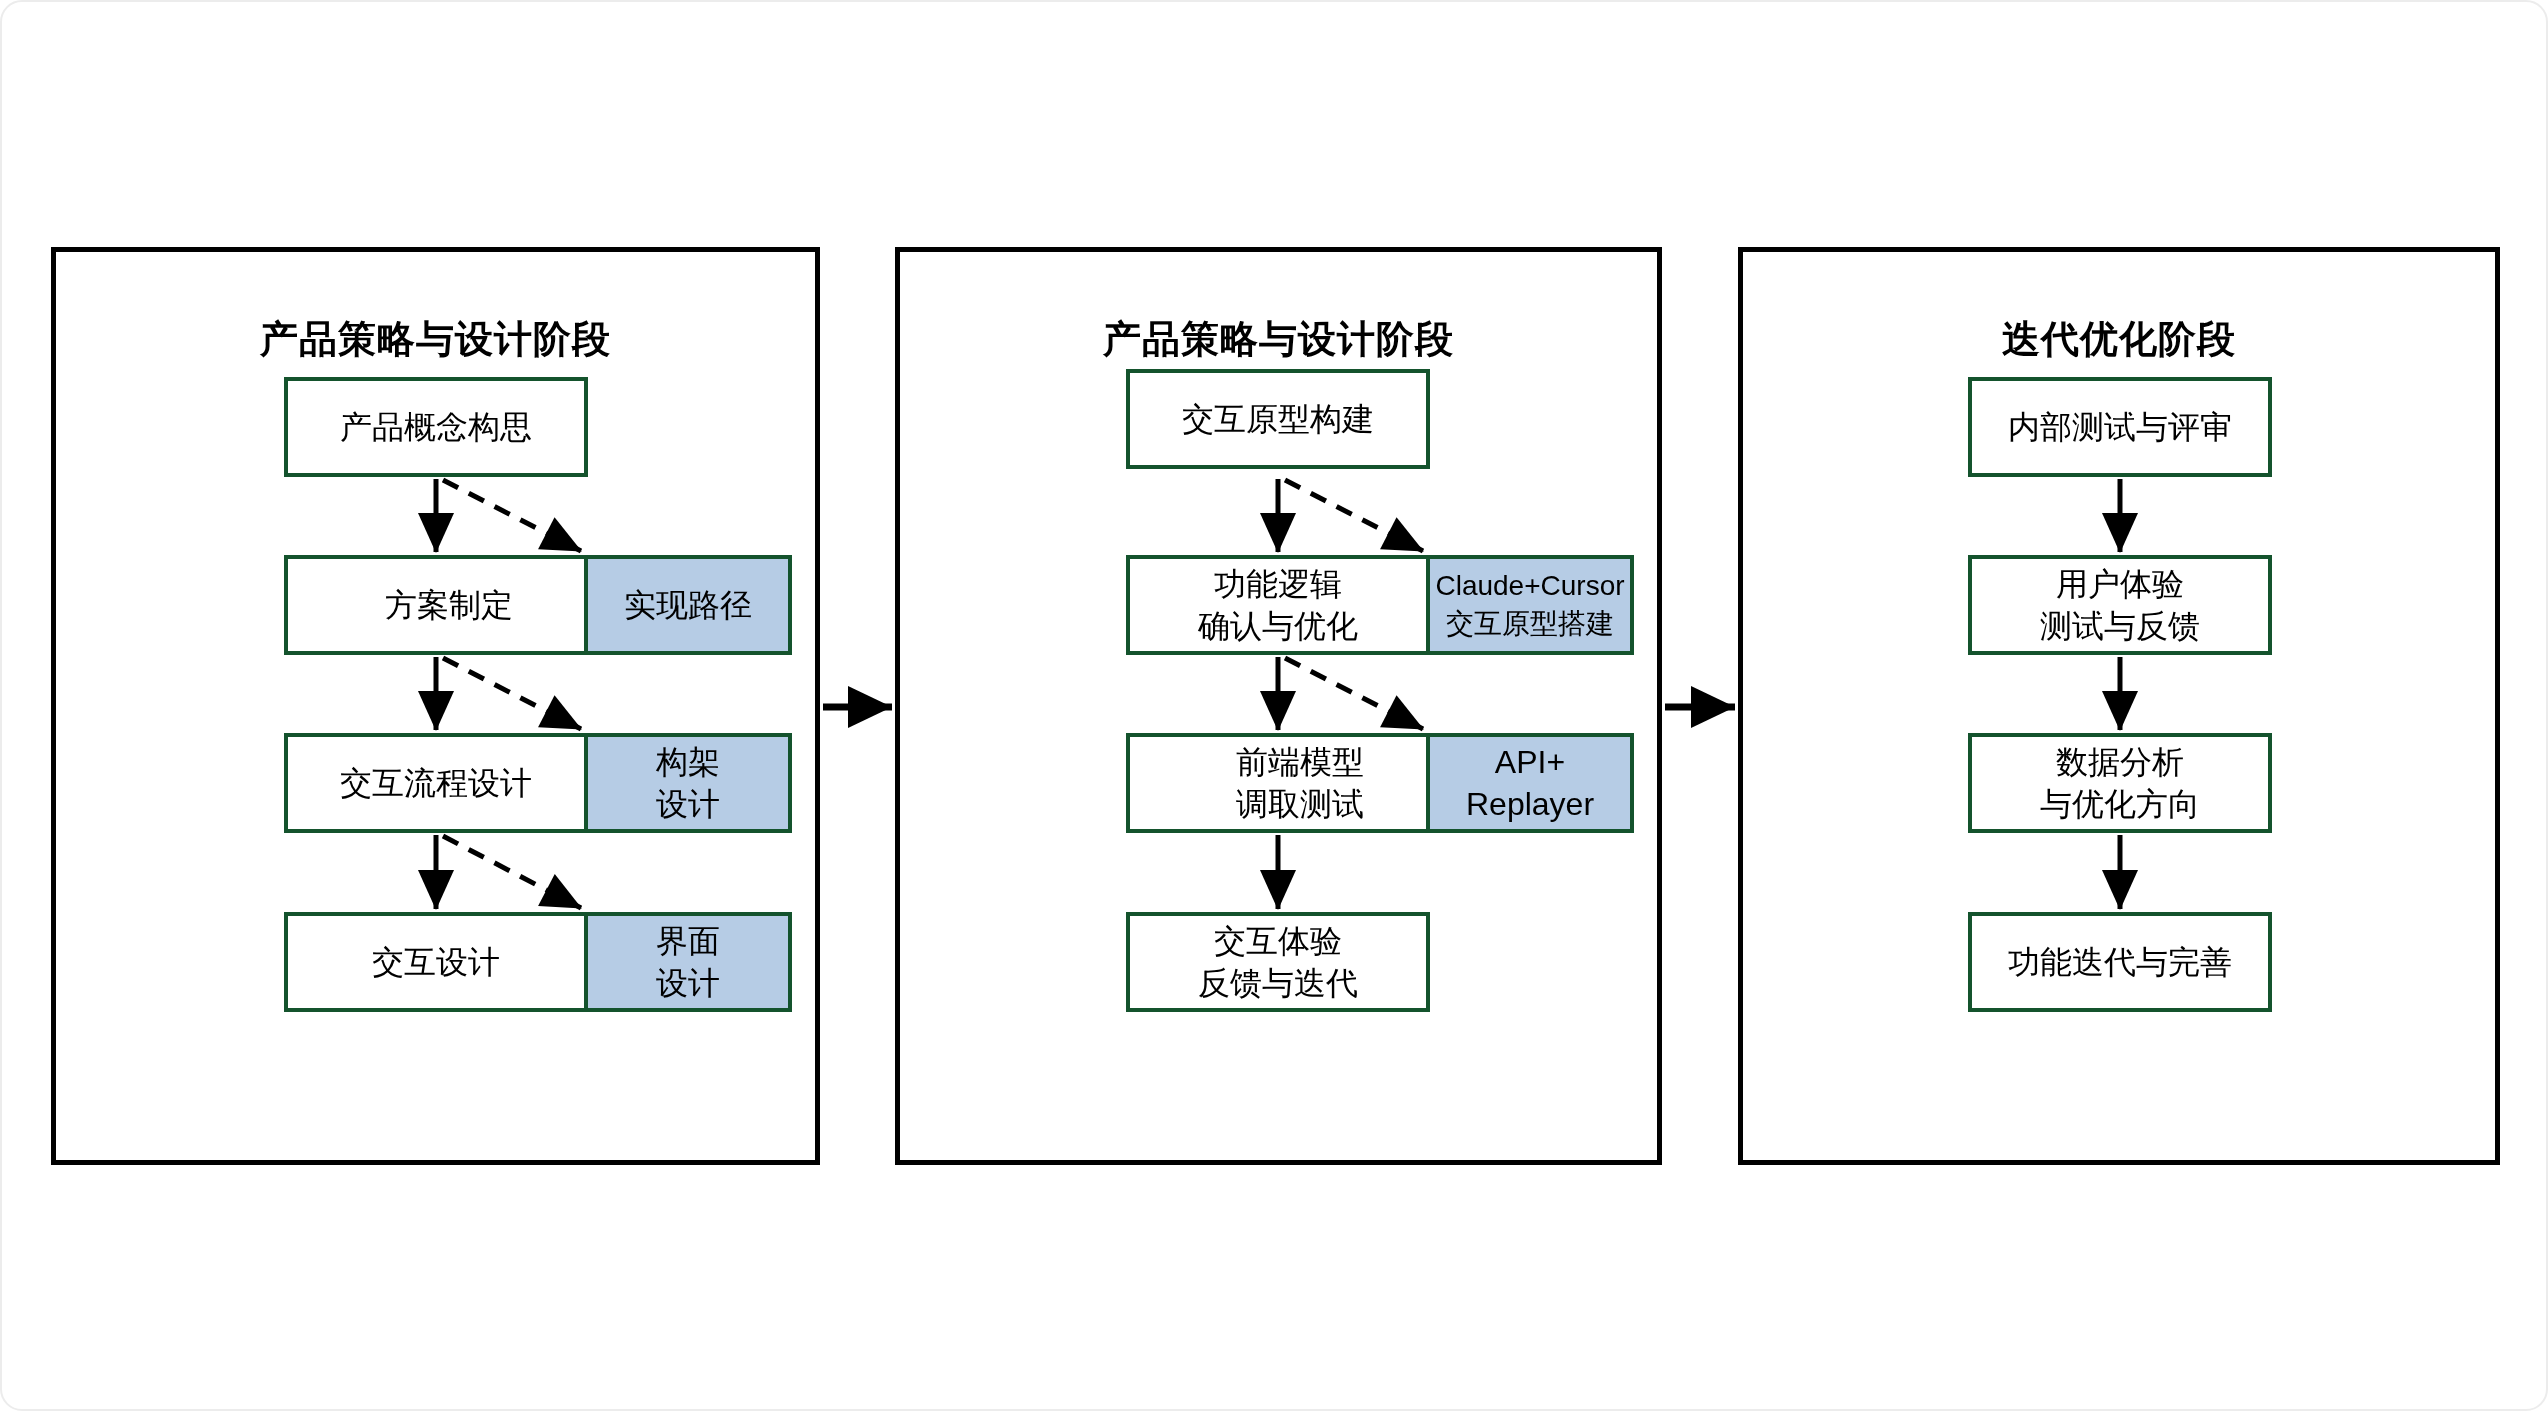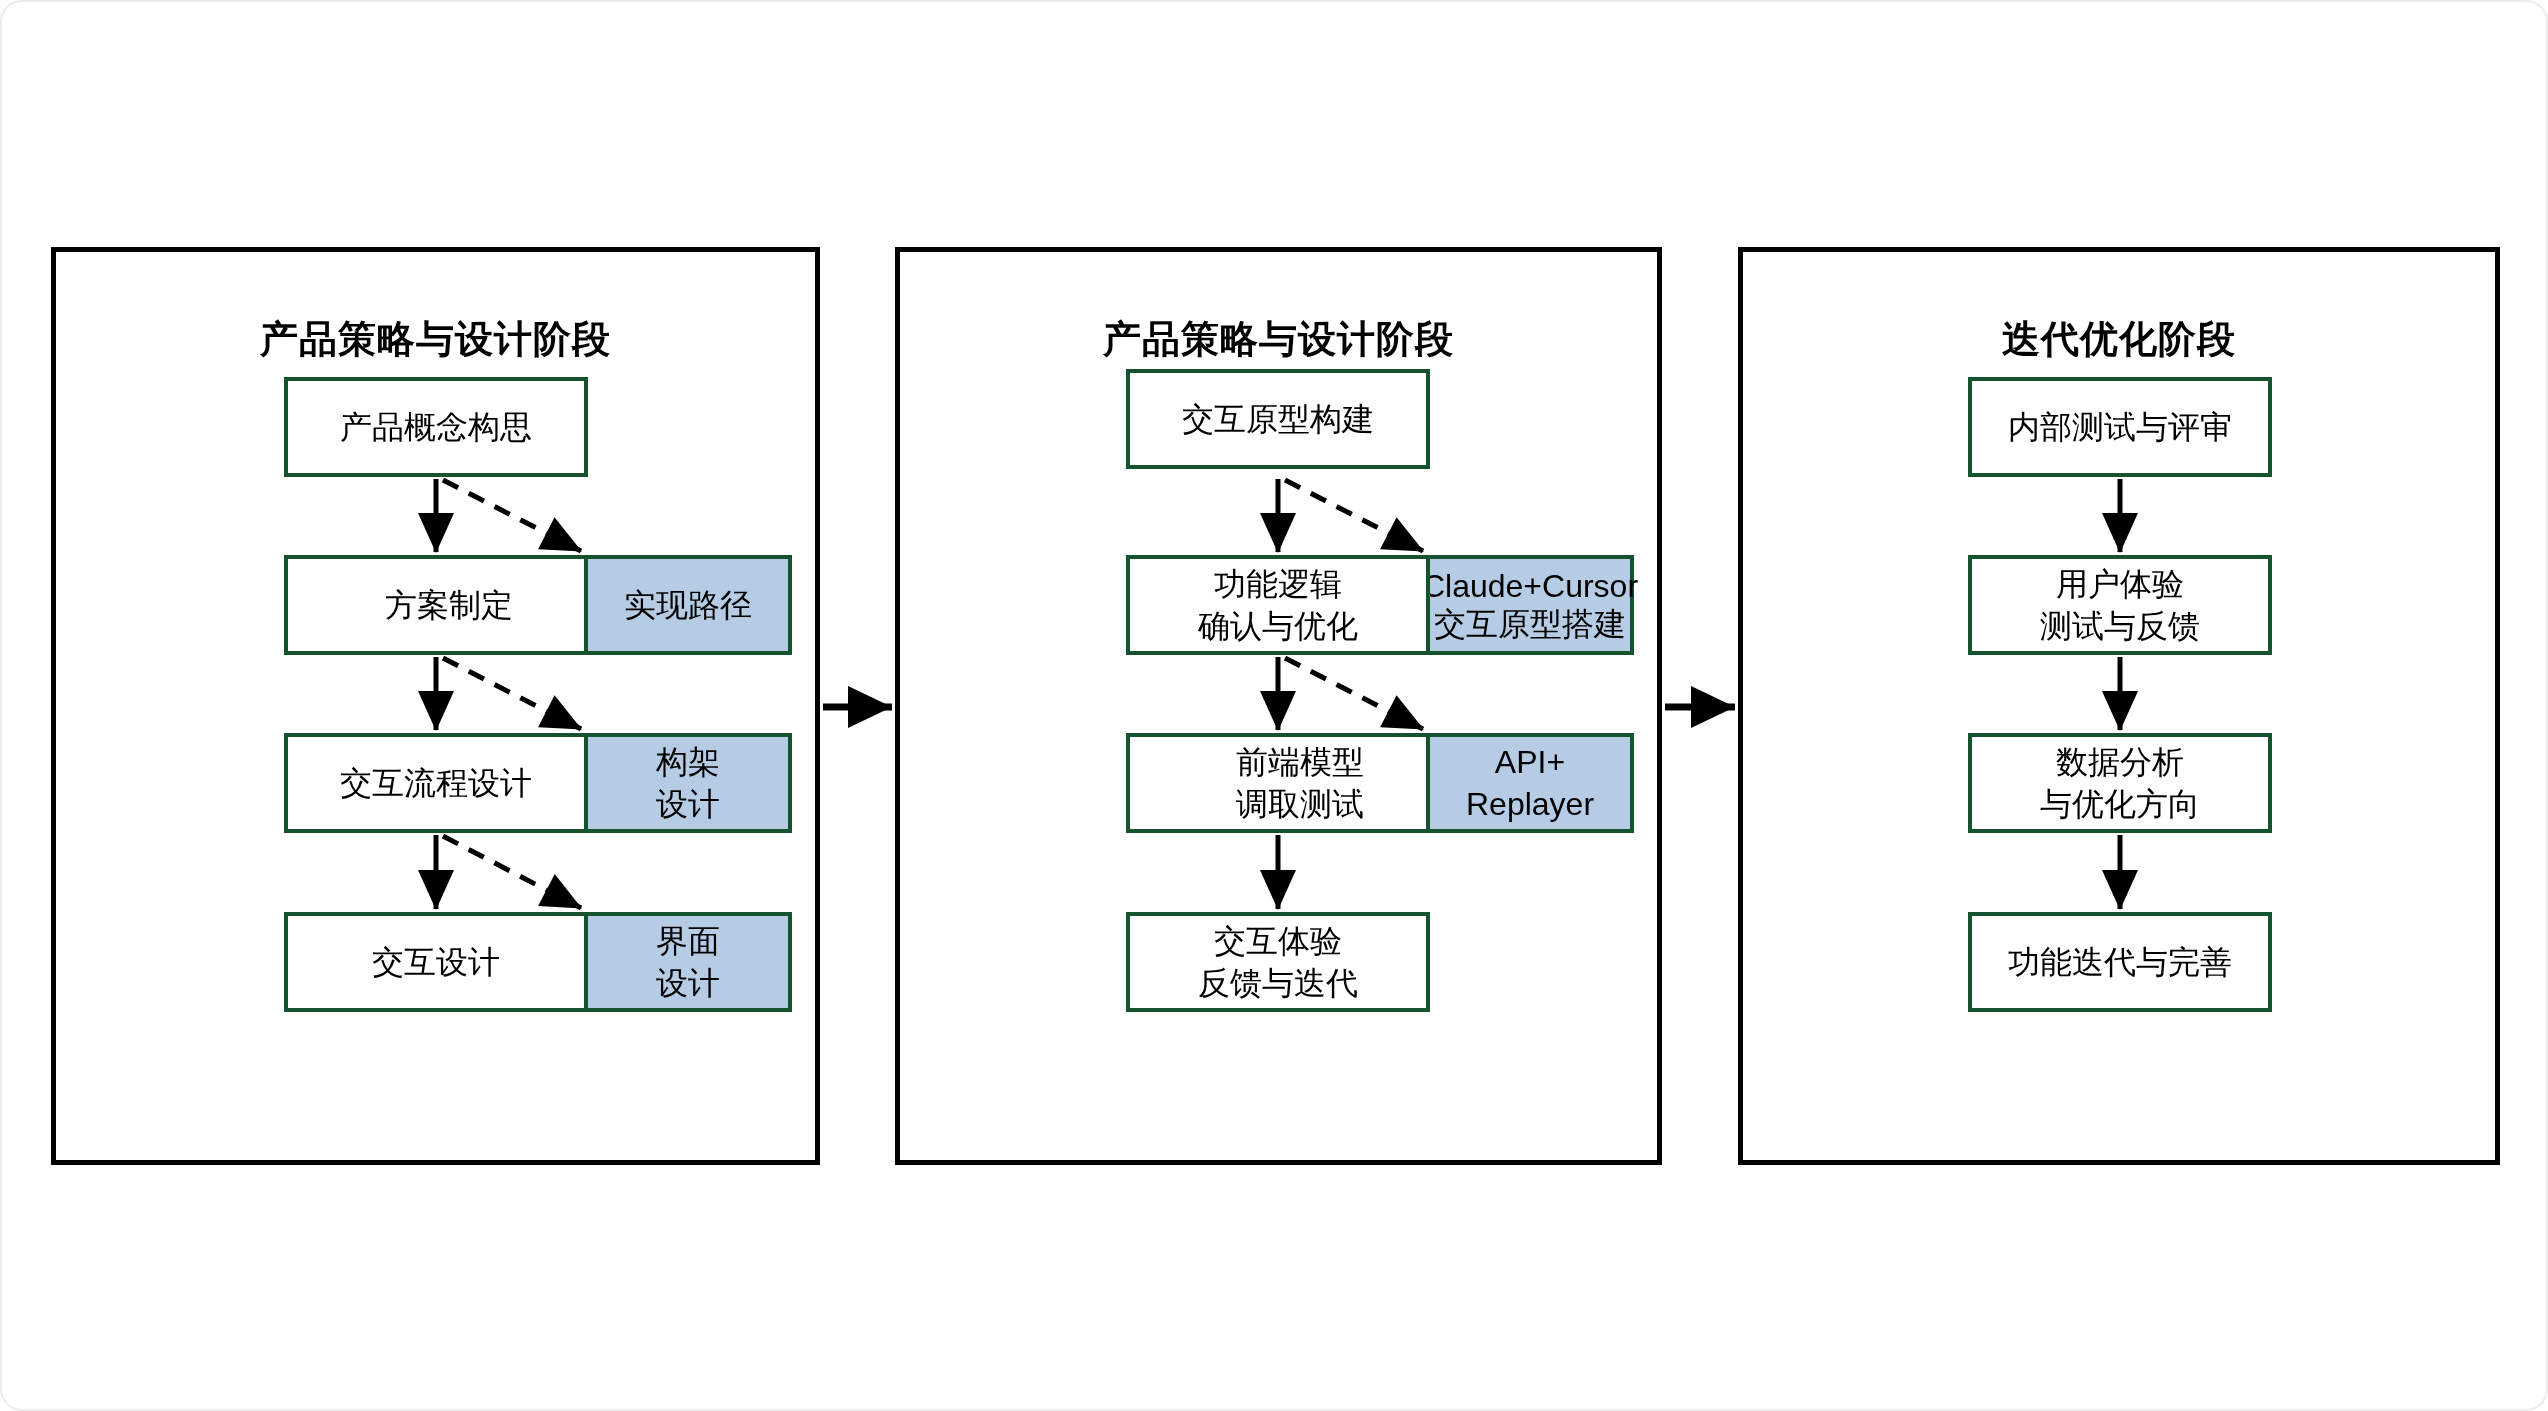--- a/index.html
+++ b/index.html
@@ -55,21 +55,21 @@
     background: #ffffff;
     width: 304px;
     z-index: 2;
   }
   .node.annex {
     background: var(--annex-fill, #b6cce5);
     width: 208px;
     z-index: 1;
   }
   .node.annex.small {
-    font-size: 32px;
+    font-size: 28px;
     line-height: 38px;
   }
   svg.arrows {
     position: absolute;
     left: 0;
     top: 0;
     z-index: 3;
     pointer-events: none;
   }
   svg .solid { stroke: #000; stroke-width: 5; fill: none; }

